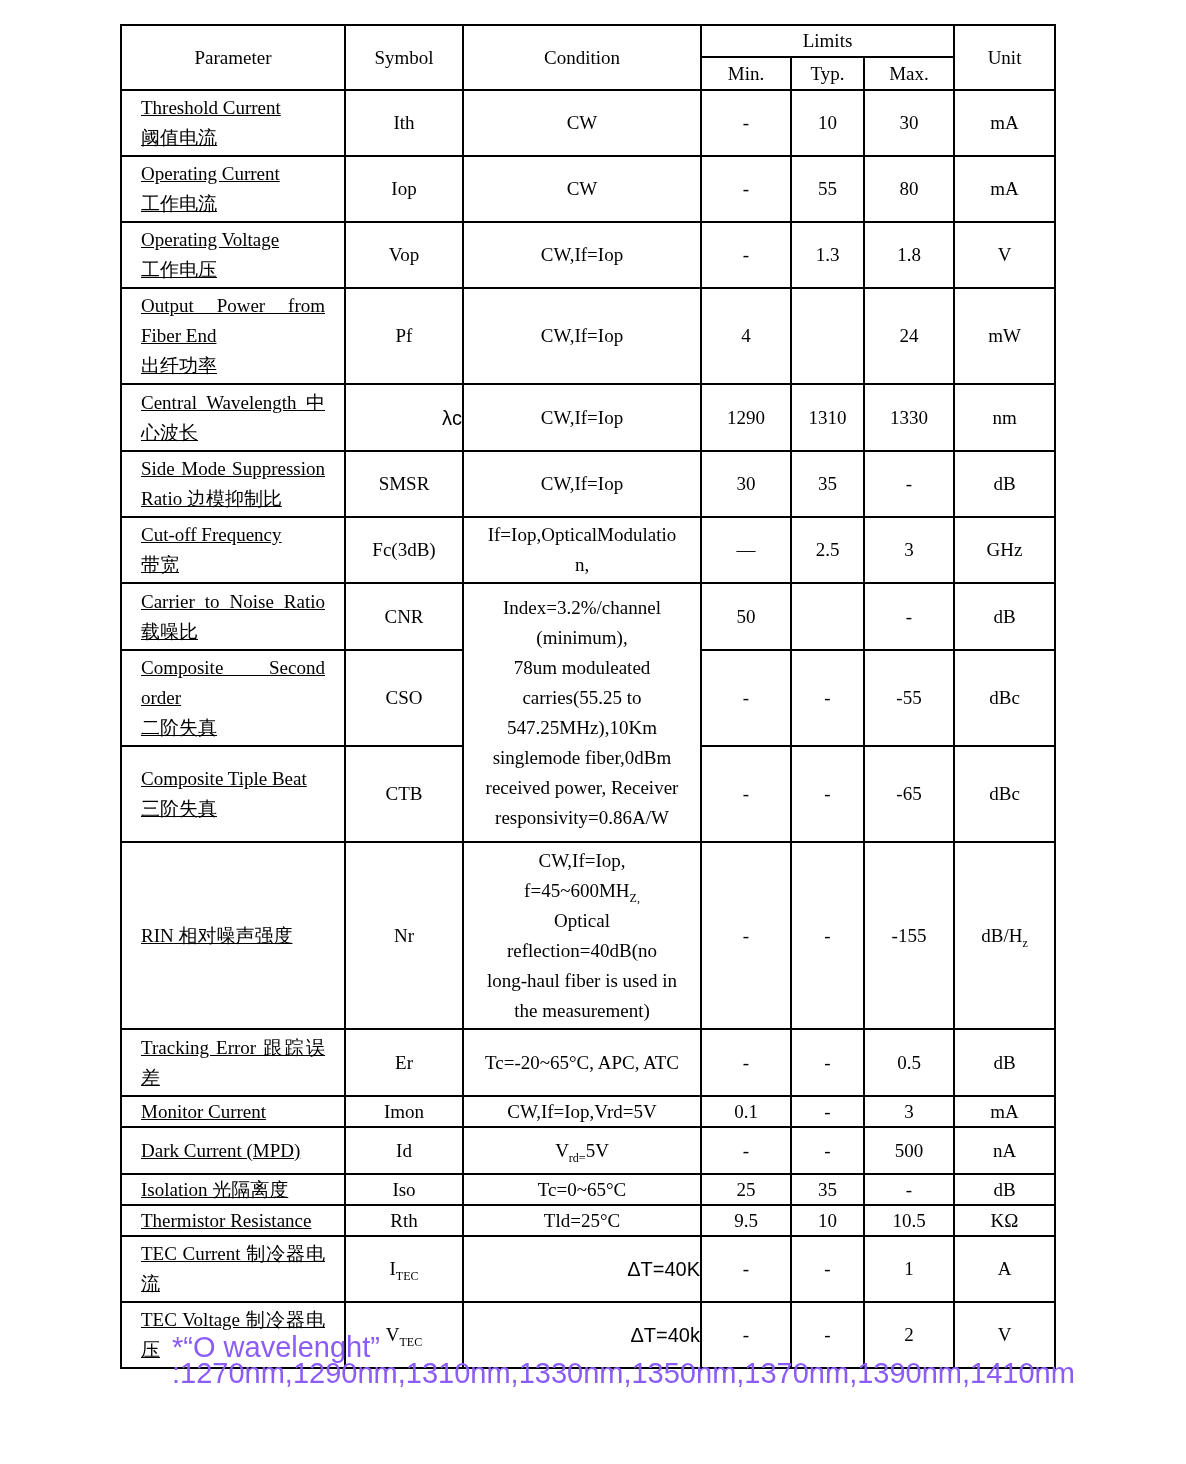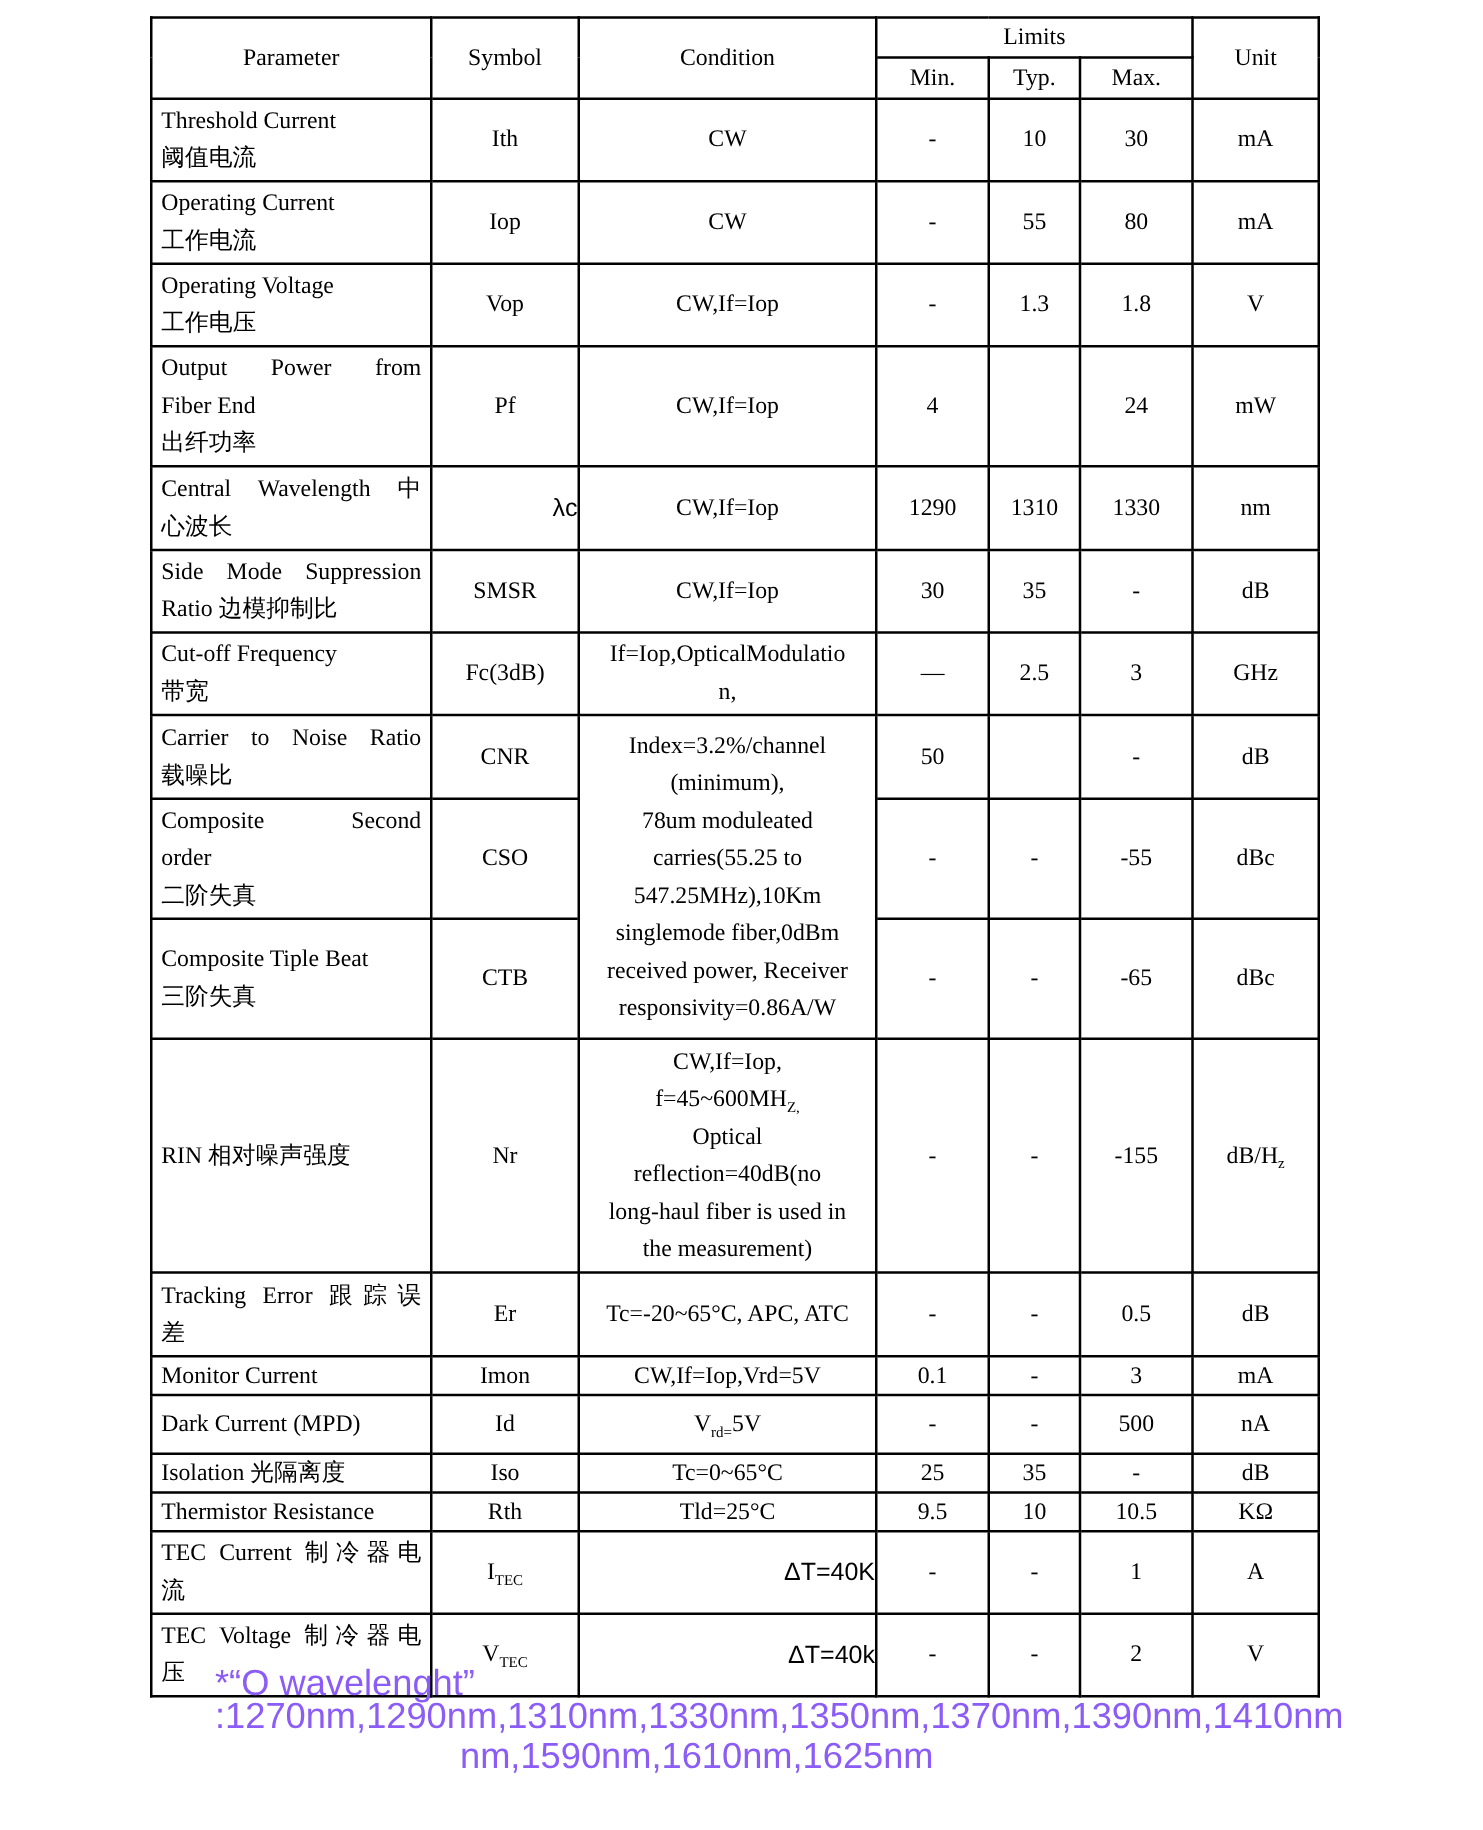--- a/index.html
+++ b/index.html
@@ -1,30 +1,30 @@
 <!DOCTYPE html>
 <html><head>
 <meta charset="utf-8">
 <style>
   html,body{margin:0;padding:0;}
   body{
     width:1186px;height:1464px;position:relative;background:#ffffff;
     font-family:"Liberation Serif",serif;color:#000;
   }
   table.spec{
-    position:absolute;left:120px;top:13px;width:934px;
+    position:absolute;left:120px;top:24px;width:934px;
     border-collapse:collapse;table-layout:fixed;
   }
   td{
     border:2px solid #000;
     font-size:19px;line-height:30px;
     vertical-align:middle;padding:0;overflow:hidden;
   }
   .c{text-align:center;}
-  .param{text-align:left;padding:2px 7px;}
+  .param{text-align:left;padding:2px 19px;text-decoration:underline;}
   .pl{display:block;}
   .pl.j{text-align:justify;text-align-last:justify;}
   .pre{white-space:pre-line;}
   sub{font-size:12px;line-height:0;}
   .sans{font-family:"Liberation Sans",sans-serif;font-size:20px;text-align:right;}
   .short td{line-height:25px;}
   
   .h31{height:31px}.h33{height:33px}
   .h63{height:63px}.h64{height:64px}.h65{height:65px}.h66{height:66px}.h67{height:67px}
   .h92{height:92px}.h90{height:90px}.h96{height:96px}.h187{height:187px}
@@ -304,14 +304,13 @@
     <td class="c">-</td>
     <td class="c">-</td>
     <td class="c">2</td>
     <td class="c">V</td>
   </tr>
   </tbody>
 </table>
 
 <div class="footnotes">
   <div class="fn">*“O wavelenght” :1270nm,1290nm,1310nm,1330nm,1350nm,1370nm,1390nm,1410nm</div>
-  <div class="fn fn3">nm,1590nm,1610nm,1625nm</div>
 </div>
 
 </body></html>

